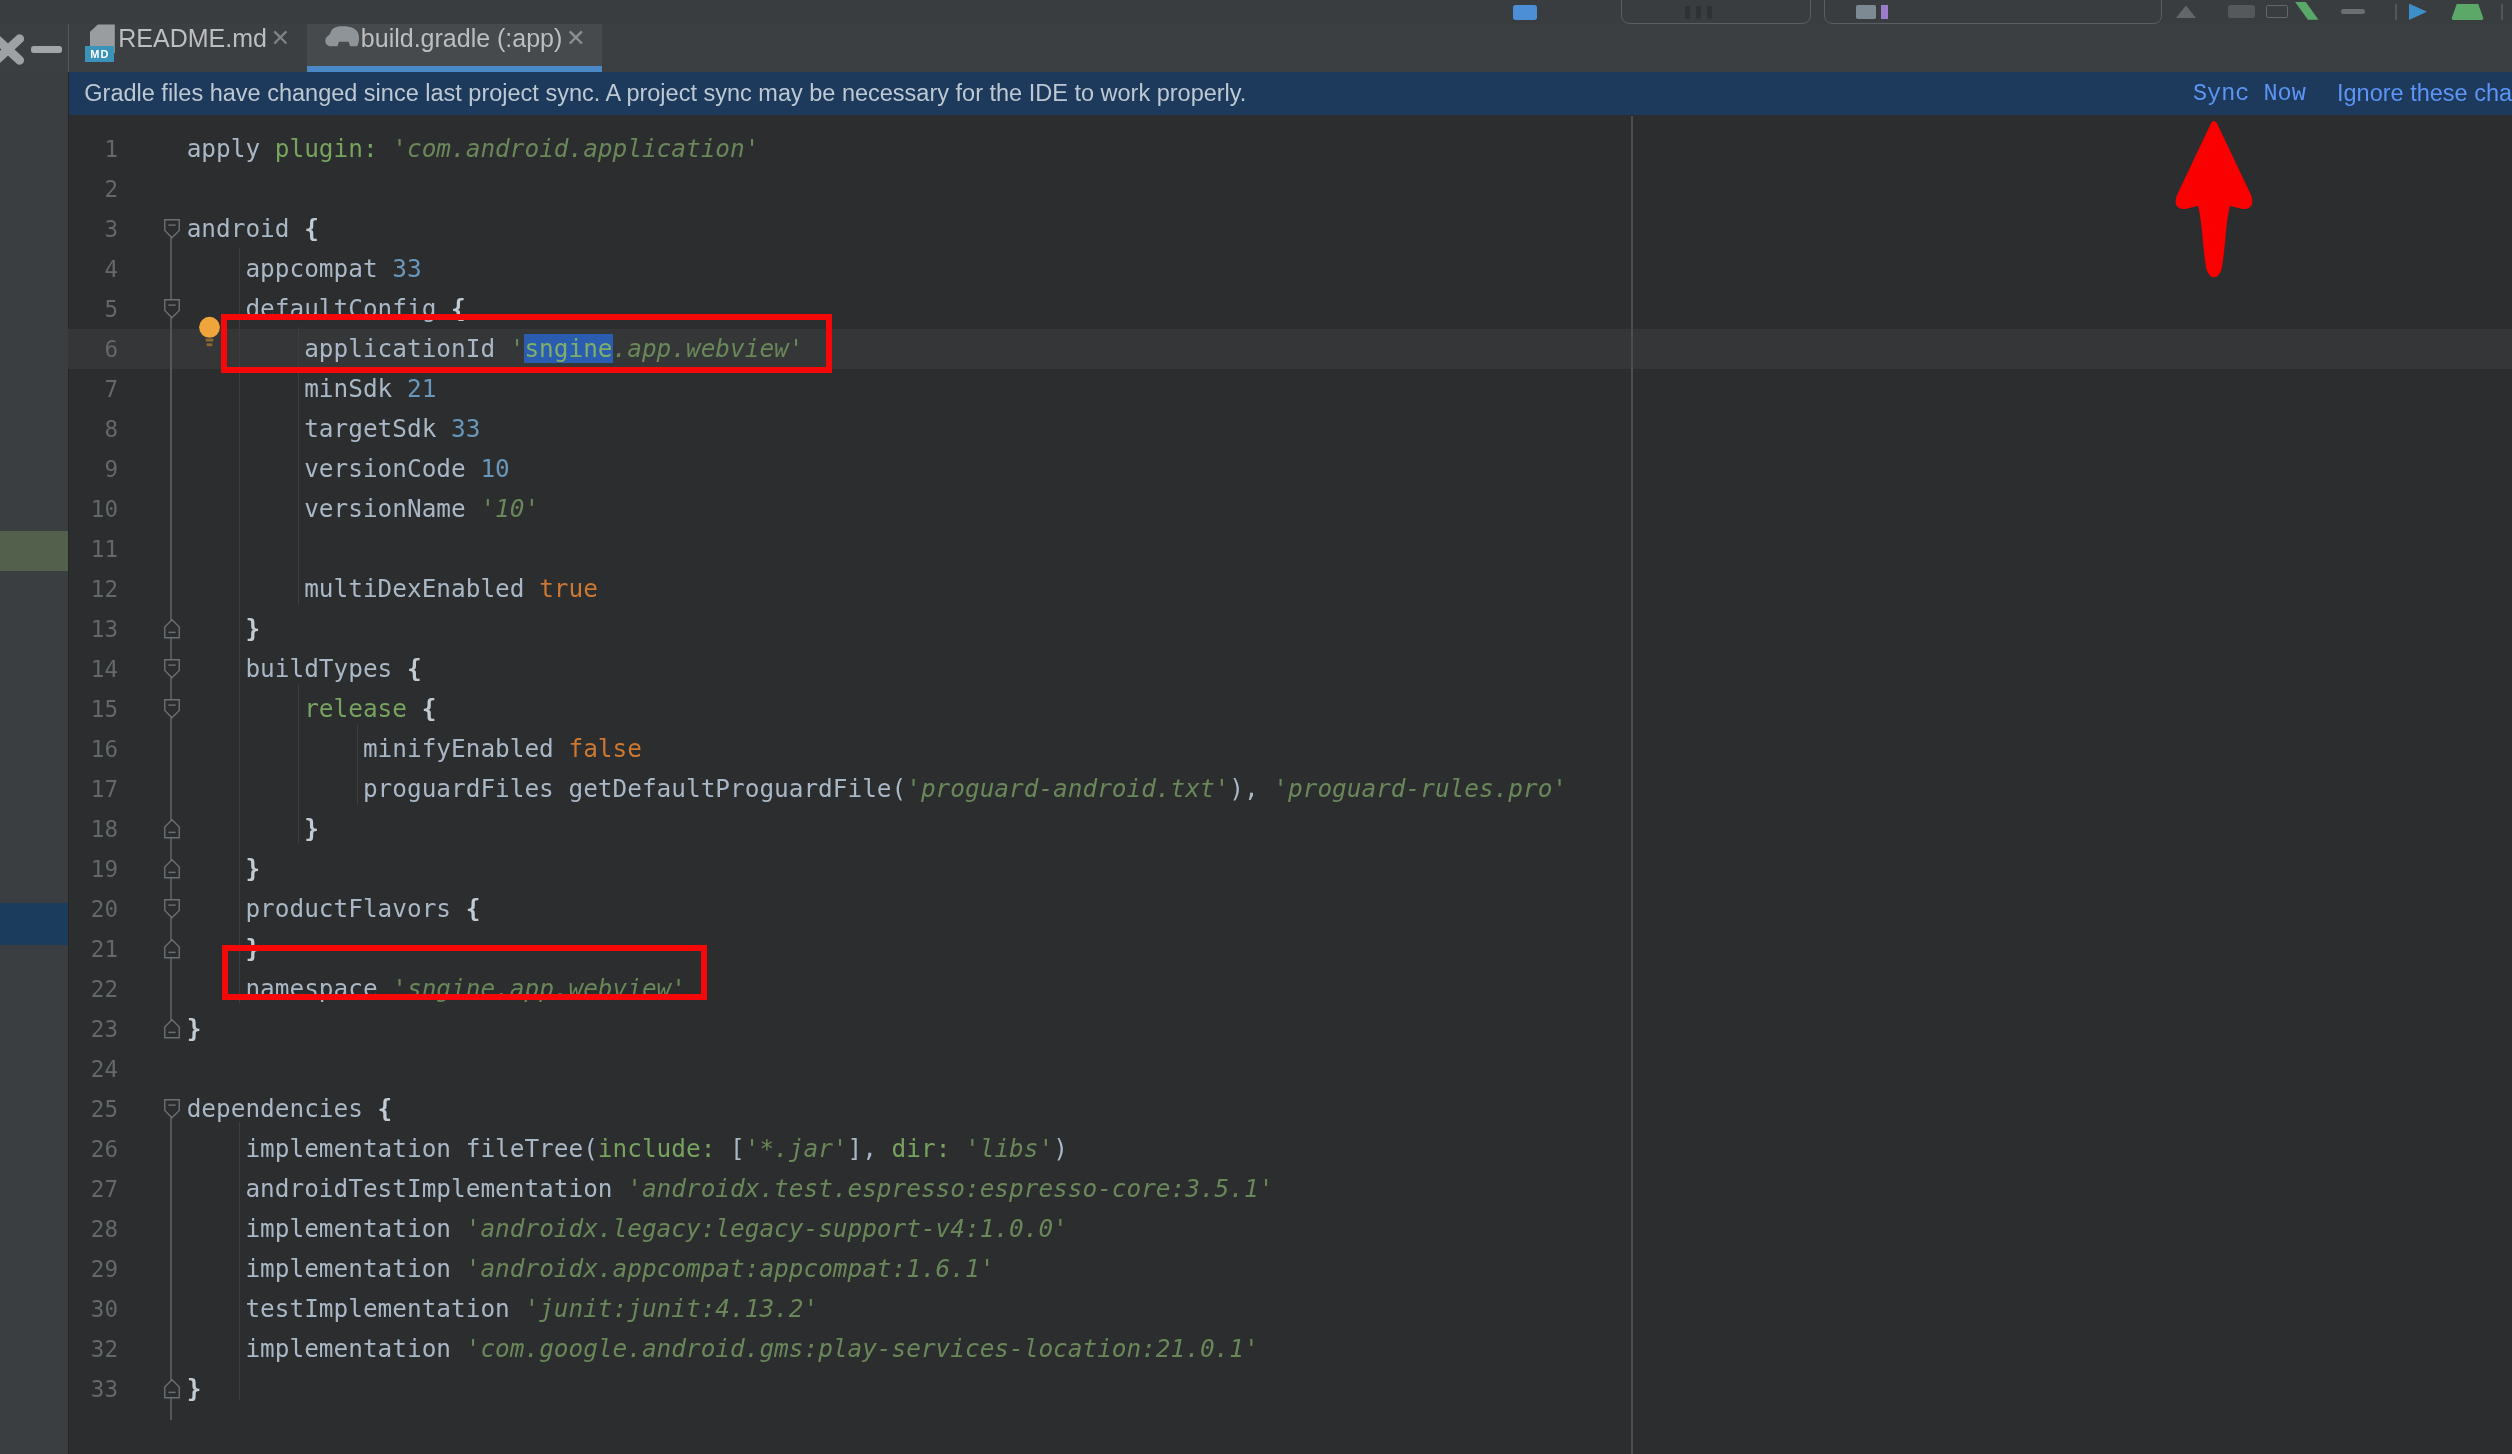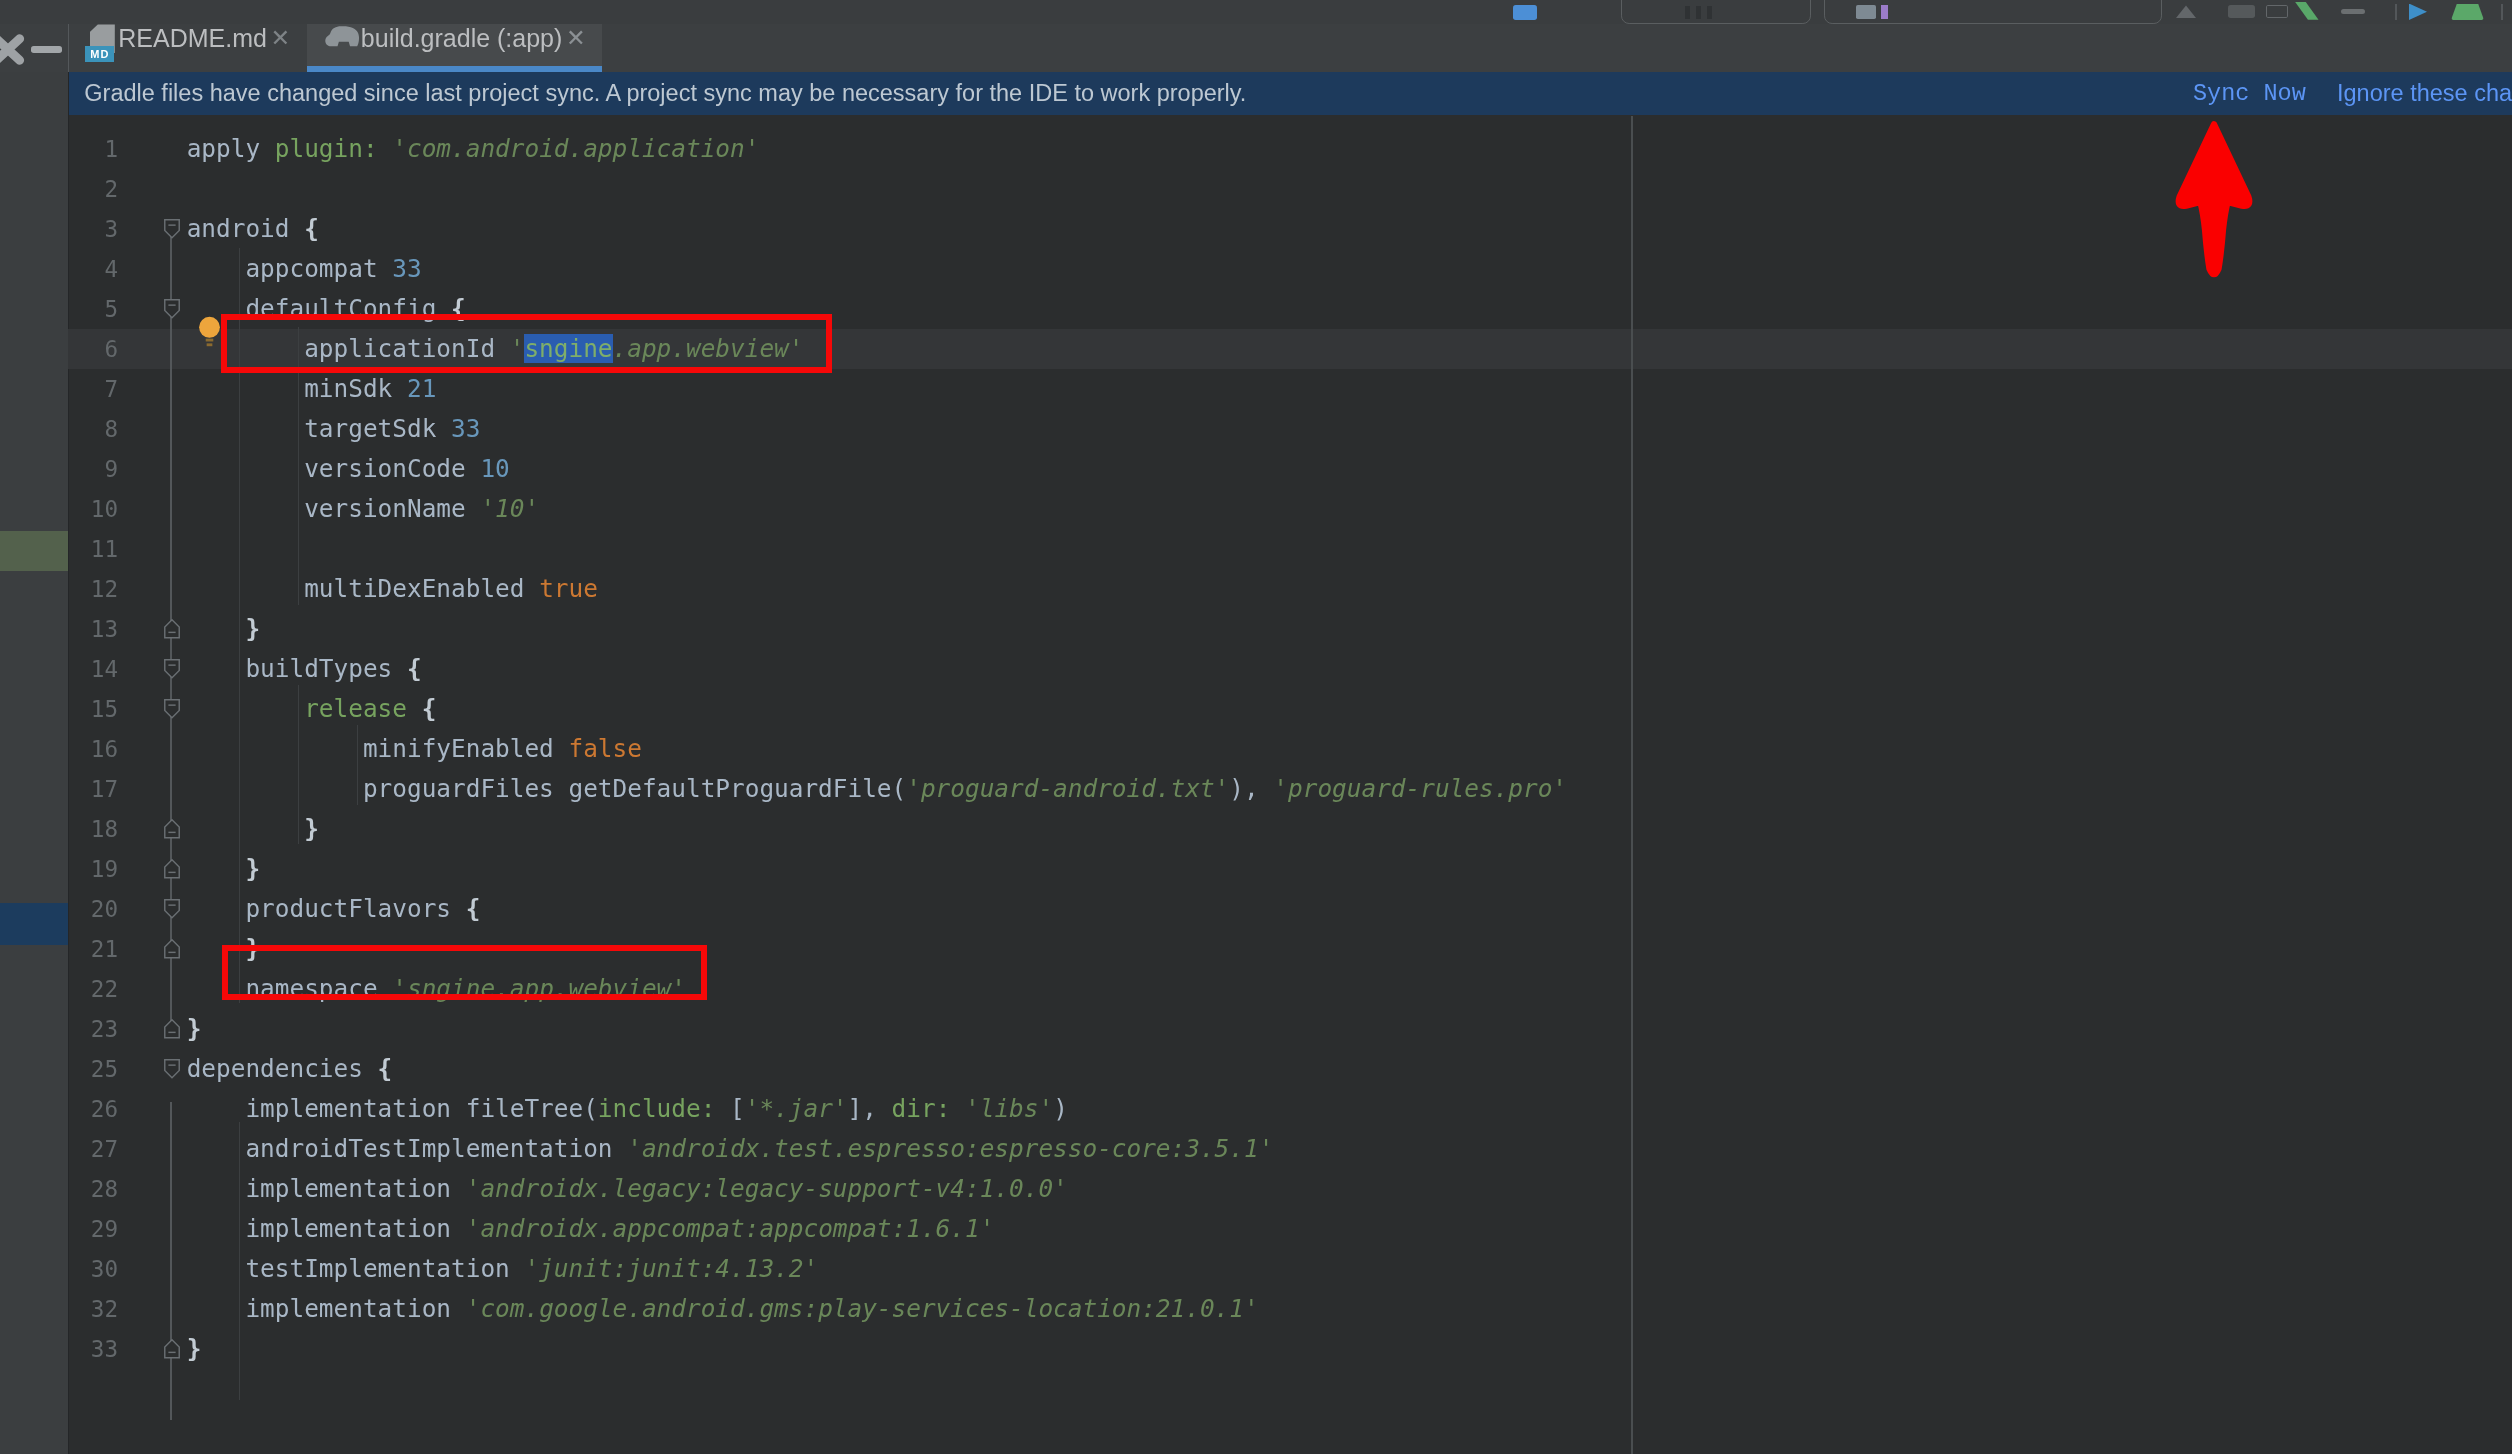--- a/index.html
+++ b/index.html
@@ -329,20 +329,26 @@
         <span class="mid"></span>
         <span class="fold">
           <svg width="20" height="23.5" viewBox="0 0 22 26">
     <polygon points="3,23 19,23 19,11 11,3 3,11" fill="#2B2D2E" stroke="#6A6F73" stroke-width="1.6"></polygon>
     <line x1="7" y1="17" x2="15" y2="17" stroke="#6A6F73" stroke-width="1.6"></line>
           </svg>
         </span>
         <span class="code"><span class="tk-b">}</span></span>
       </div>
       <div class="row">
+        <span class="ln">24</span>
+        <span class="mid"></span>
+        <span class="fold"></span>
+        <span class="code"></span>
+      </div>
+      <div class="row">
         <span class="ln">25</span>
         <span class="mid"></span>
         <span class="fold">
           <svg width="20" height="23.5" viewBox="0 0 22 26">
     <polygon points="3,3 19,3 19,15 11,23 3,15" fill="#2B2D2E" stroke="#6A6F73" stroke-width="1.6"></polygon>
     <line x1="7" y1="9" x2="15" y2="9" stroke="#6A6F73" stroke-width="1.6"></line>
           </svg>
         </span>
         <span class="code"><span class="tk-d">dependencies </span><span class="tk-b">{</span></span>
       </div>

